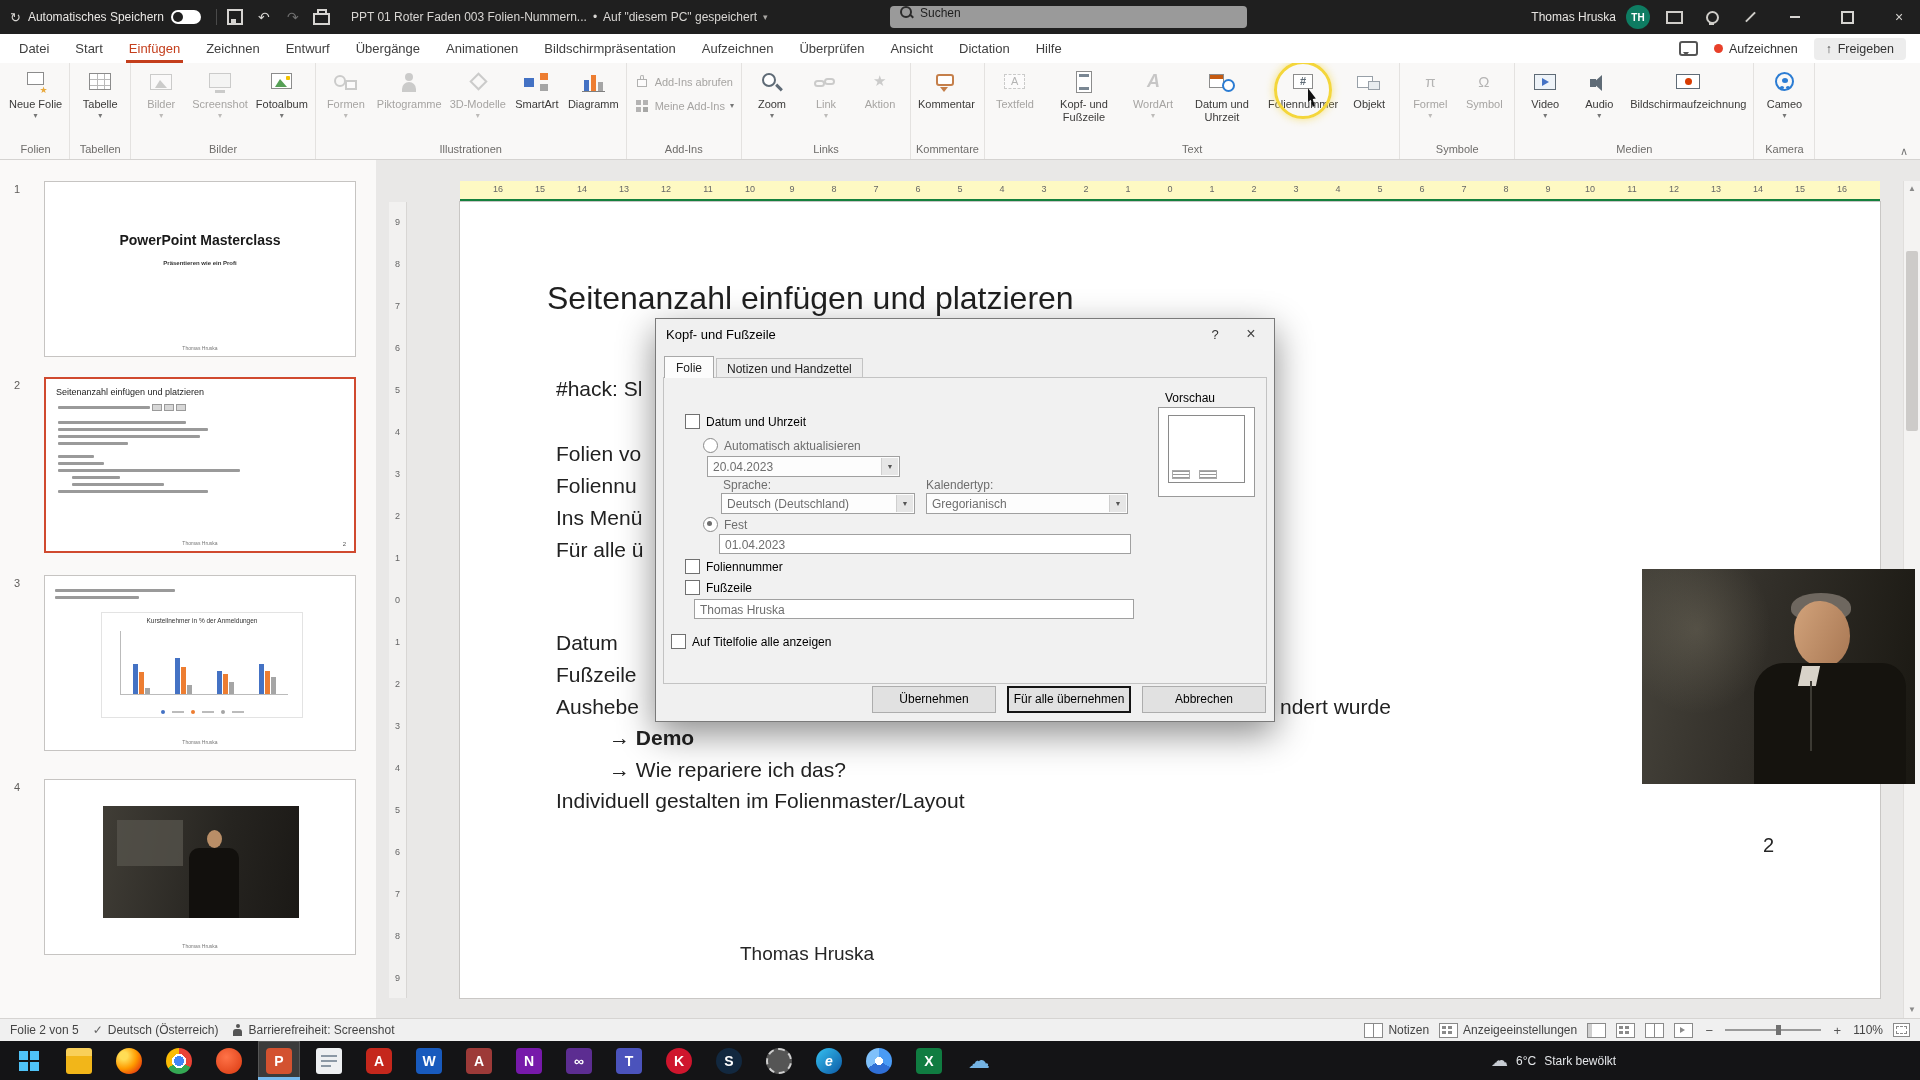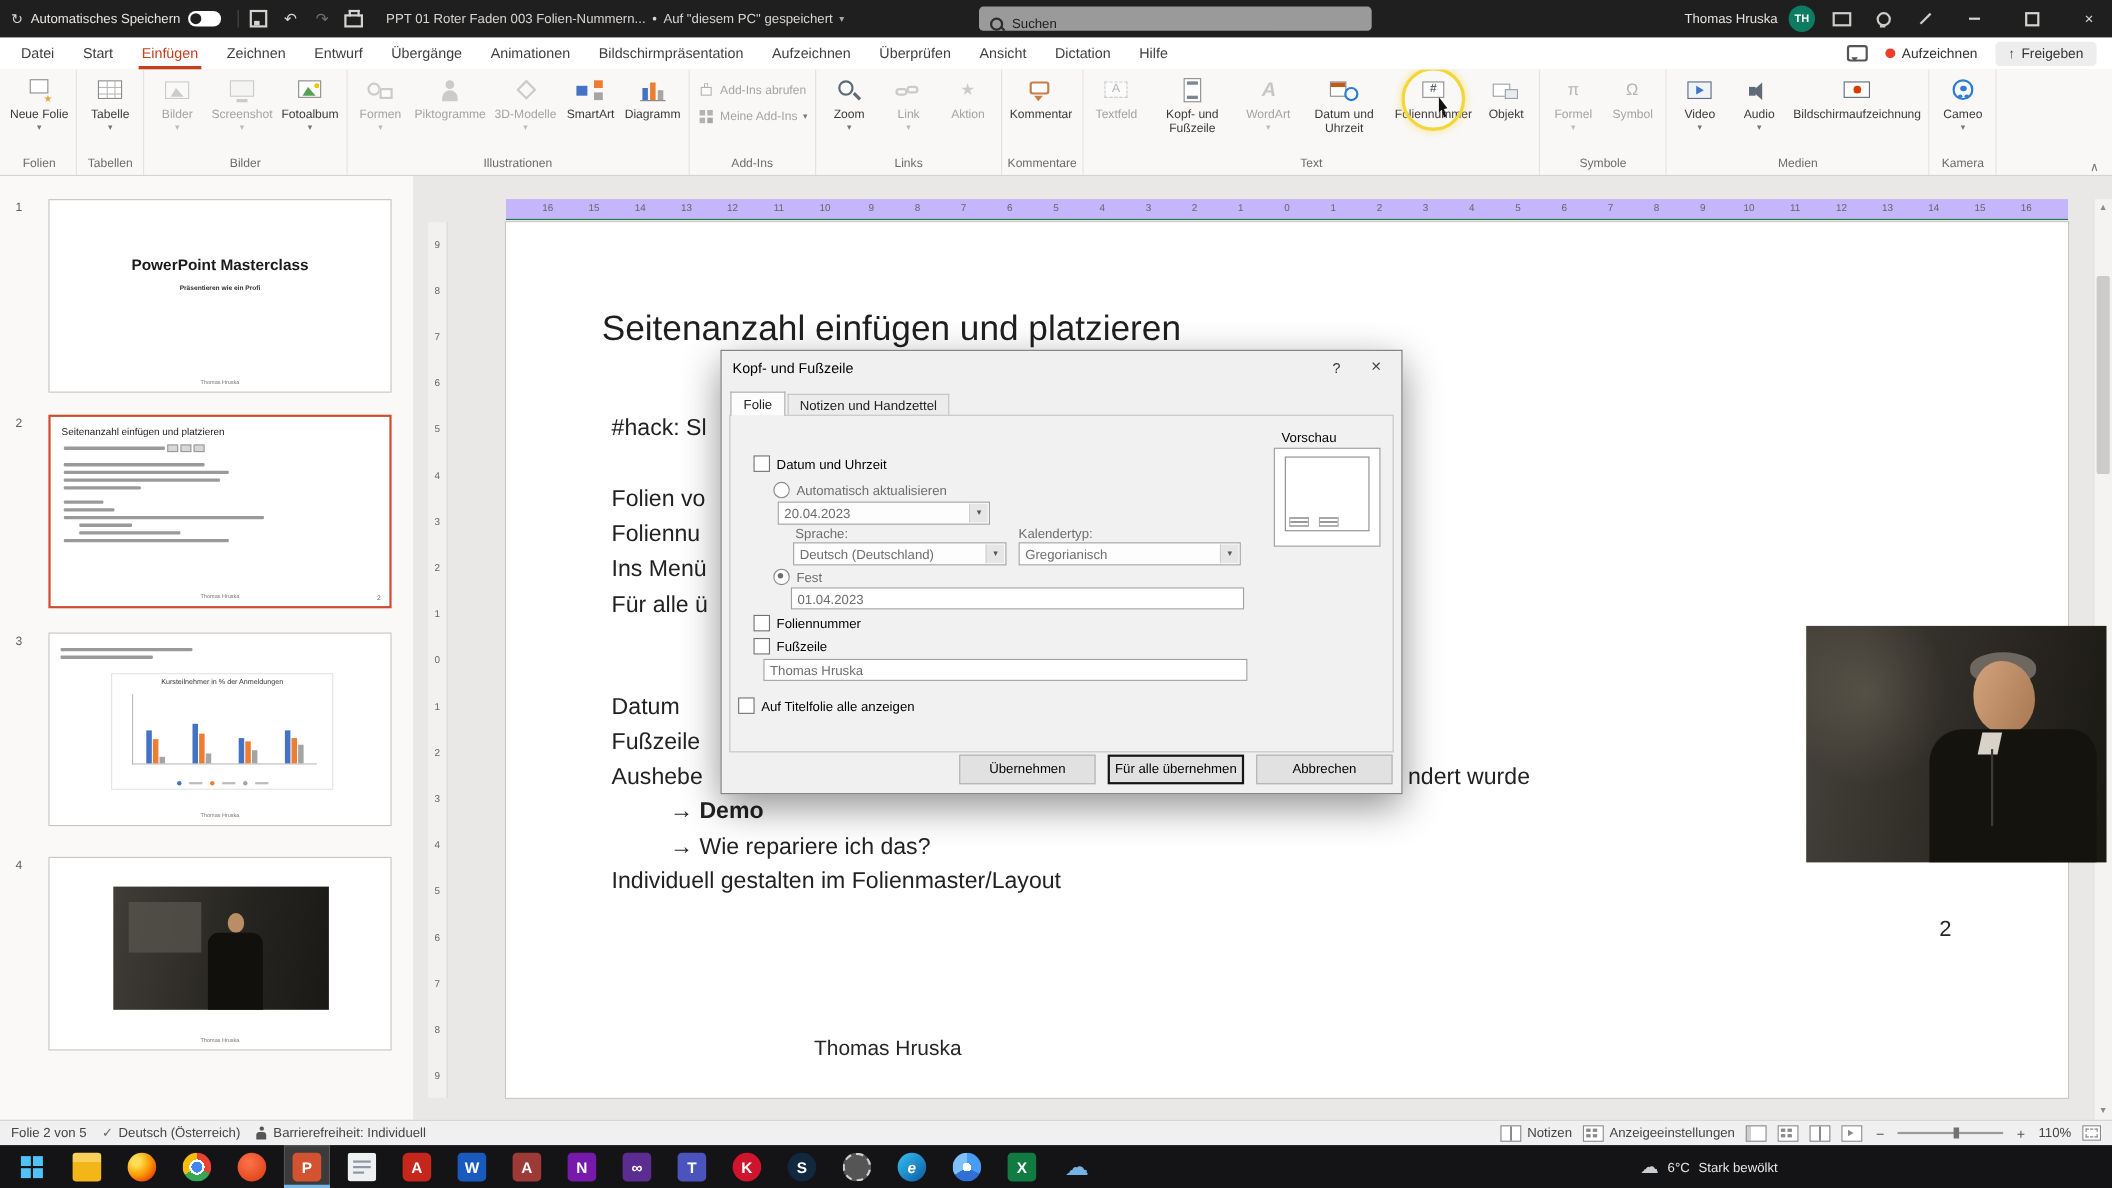--- a/index.html
+++ b/index.html
@@ -17,21 +17,21 @@
   .qat{display:flex;gap:3px;align-items:center}
   .qbtn{width:26px;height:26px;display:flex;align-items:center;justify-content:center;color:#d6d4d1;font-size:14px}
   .qbtn.dis{color:#6f6f6f}
   .ic-floppy{width:12px;height:12px;border:2px solid #d6d4d1;position:relative}
   .ic-floppy::after{content:"";position:absolute;left:2px;bottom:0;width:5px;height:4px;background:#d6d4d1}
   .ic-print{width:13px;height:8px;border:2px solid #d6d4d1;position:relative;margin-top:4px}
   .ic-print::before{content:"";position:absolute;left:2px;top:-6px;width:6px;height:4px;border:2px solid #d6d4d1;border-bottom:none}
   .tb-title{display:flex;align-items:center;gap:6px;margin-left:16px;color:#d8d6d3;white-space:nowrap}
   .tb-title .chev{font-size:9px;color:#a9a7a4}
   .tb-search{position:absolute;left:890px;top:6px;width:357px;height:22px;background:#9a9a9a;border-radius:4px;
-    display:flex;align-items:flex-end;gap:8px;padding-left:10px;color:#1d1d1d;box-sizing:border-box}
+    display:flex;align-items:flex-start;gap:8px;padding-left:10px;color:#1d1d1d;box-sizing:border-box}
   .mag{width:8px;height:8px;border:2px solid #2b2b2b;border-radius:50%;position:relative}
   .mag::after{content:"";position:absolute;left:7px;top:7px;width:5px;height:2px;background:#2b2b2b;transform:rotate(45deg)}
   .tb-right{position:absolute;right:0;top:0;height:34px;display:flex;align-items:center;gap:10px}
   .user{color:#e6e4e1}
   .avatar{width:24px;height:24px;border-radius:50%;background:#0e7c62;color:#fff;font-size:10px;
     display:flex;align-items:center;justify-content:center;font-weight:bold}
   .tbr-ic{width:28px;height:34px;display:flex;align-items:center;justify-content:center}
   .ic-mon{width:13px;height:9px;border:2px solid #cfcdc9}
   .ic-bulb{width:9px;height:9px;border:2px solid #cfcdc9;border-radius:50%;position:relative}
   .ic-bulb::after{content:"";position:absolute;left:1px;top:9px;width:5px;height:3px;background:#cfcdc9}
@@ -169,21 +169,21 @@
   .c0{background:#4472c4}.c1{background:#ed7d31}.c2{background:#a5a5a5}
   .tch-leg{position:absolute;left:0;right:0;bottom:3px;display:flex;justify-content:center;gap:7px;align-items:center}
   .tch-dot{width:4px;height:4px;border-radius:50%}
   .tch-dash{width:12px;height:2px;background:#bbb}
   .tp-photo{position:absolute;left:58px;top:26px;width:196px;height:112px;background:linear-gradient(100deg,#403d36,#262420 60%,#1b1916)}
   .tp-screen{position:absolute;left:14px;top:14px;width:66px;height:46px;background:#55534b;opacity:.8}
   .tp-head{position:absolute;left:104px;top:24px;width:15px;height:18px;border-radius:50%;background:#b98e67}
   .tp-body{position:absolute;left:86px;top:42px;width:50px;height:70px;border-radius:10px 10px 0 0;background:#12100d}
 
   .canvas{position:absolute;left:376px;top:0;width:1544px;height:858px;background:#e9e8e7}
-  .hruler{position:absolute;left:84px;top:21px;width:1420px;height:18px;background:#c4b5fd;border-bottom:1px solid #15803d}
+  .hruler{position:absolute;left:84px;top:21px;width:1420px;height:18px;background:#fef9c3;border-bottom:4px solid #15803d}
   .hr-num{position:absolute;top:3px;font-size:9px;color:#666;transform:translateX(-50%)}
   .vruler{position:absolute;left:13px;top:42px;width:17px;height:796px;background:#f2f1f0;border-right:1px solid #d8d6d4}
   .vr-num{position:absolute;left:0;right:0;text-align:center;font-size:9px;color:#666;transform:translateY(-50%)}
   .slide{position:absolute;left:84px;top:42px;width:1420px;height:796px;background:#fff;box-shadow:0 0 0 1px #c9c7c5}
   .slide-title{position:absolute;left:87px;top:78px;font-size:32px;color:#1f1f1f;white-space:nowrap}
   .sline{position:absolute;font-size:21px;color:#222;white-space:nowrap}
   .sfrag{position:absolute;left:820px;top:493px;font-size:21px;color:#222;white-space:nowrap}
   .slide-footer{position:absolute;left:280px;top:741px;font-size:19px;color:#262626}
   .slide-num{position:absolute;left:1303px;top:632px;font-size:20px;color:#262626}
   .vscroll{position:absolute;right:0;top:21px;bottom:0;width:16px;background:#f4f3f2;border-left:1px solid #e0dedc}
@@ -815,21 +815,21 @@
 
   <div class="statusbar">
     <div class="sb-l">
       <span>Folie 2 von 5</span>
       <span class="sb-item">
         <span class="sb-ic">✓</span>
         <span>Deutsch (Österreich)</span>
       </span>
       <span class="sb-item">
         <span class="sb-person"></span>
-        <span>Barrierefreiheit: Individuell</span>
+        <span>Barrierefreiheit: Screenshot</span>
       </span>
     </div>
     <div class="sb-r">
       <span class="sb-item">
         <span class="vw vw-reading"></span>
         <span>Notizen</span>
       </span>
       <span class="sb-item">
         <span class="vw vw-sorter"></span>
         <span>Anzeigeeinstellungen</span>

